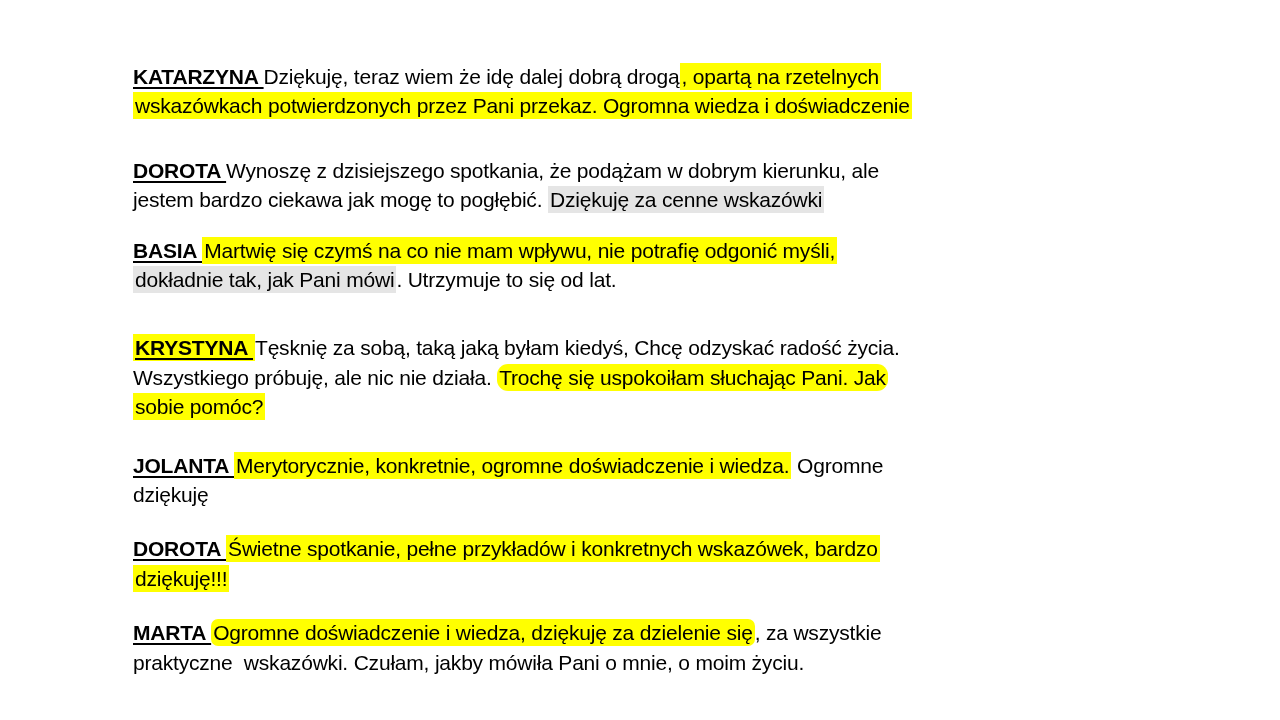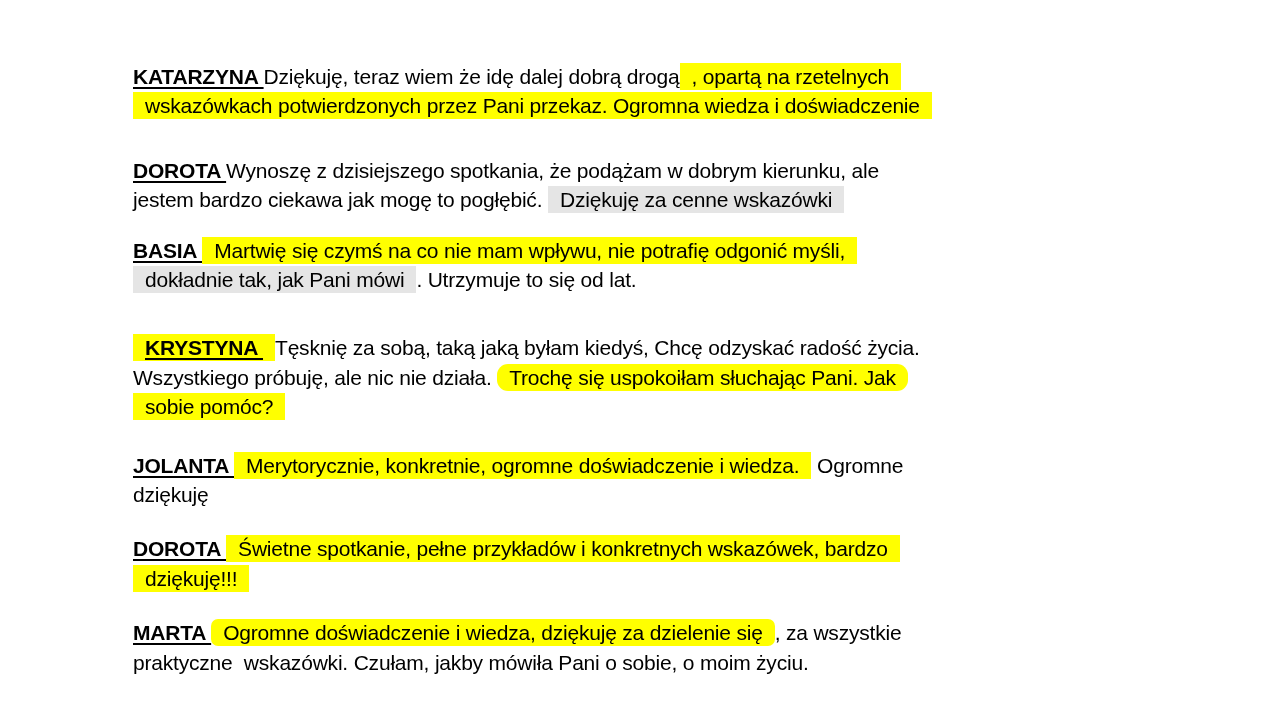--- a/index.html
+++ b/index.html
@@ -37,21 +37,21 @@
   .paragraph:nth-child(4) { margin-bottom: 29px; }
   .paragraph:nth-child(5) { margin-bottom: 25px; }
   .paragraph:nth-child(6) { margin-bottom: 25px; }
   .seg-name {
     font-weight: bold;
     text-decoration: underline;
     text-decoration-thickness: 2px;
     text-underline-offset: 3px;
   }
   .seg-hl {
-    padding: 2px 12px;
+    padding: 2px 2px;
   }
 </style>
 </head>
 <body>
 
 <div class="slide">
   <div class="text-block" style="color: rgb(0, 0, 0);">
       <div class="paragraph">
         <div class="line"><span class="seg-name ">KATARZYNA </span><span class="">Dziękuję, teraz wiem że idę dalej dobrą drogą</span><span class="seg-hl" style="background-color: rgb(255, 255, 0);">, opartą na rzetelnych</span></div>
         <div class="line"><span class="seg-hl" style="background-color: rgb(255, 255, 0);">wskazówkach potwierdzonych przez Pani przekaz. Ogromna wiedza i doświadczenie</span></div>
@@ -72,16 +72,16 @@
       <div class="paragraph">
         <div class="line"><span class="seg-name ">JOLANTA </span><span class="seg-hl" style="background-color: rgb(255, 255, 0);">Merytorycznie, konkretnie, ogromne doświadczenie i wiedza.</span><span class=""> Ogromne</span></div>
         <div class="line"><span class="">dziękuję</span></div>
       </div>
       <div class="paragraph">
         <div class="line"><span class="seg-name ">DOROTA </span><span class="seg-hl" style="background-color: rgb(255, 255, 0);">Świetne spotkanie, pełne przykładów i konkretnych wskazówek, bardzo</span></div>
         <div class="line"><span class="seg-hl" style="background-color: rgb(255, 255, 0);">dziękuję!!!</span></div>
       </div>
       <div class="paragraph">
         <div class="line"><span class="seg-name ">MARTA </span><span class="seg-hl" style="background-color: rgb(255, 255, 0); border-radius: 7px;">Ogromne doświadczenie i wiedza, dziękuję za dzielenie się</span><span class="">, za wszystkie</span></div>
-        <div class="line"><span class="">praktyczne  wskazówki. Czułam, jakby mówiła Pani o sobie, o moim życiu.</span></div>
+        <div class="line"><span class="">praktyczne  wskazówki. Czułam, jakby mówiła Pani o mnie, o moim życiu.</span></div>
       </div>
     </div>
 </div>
 
 </body></html>

